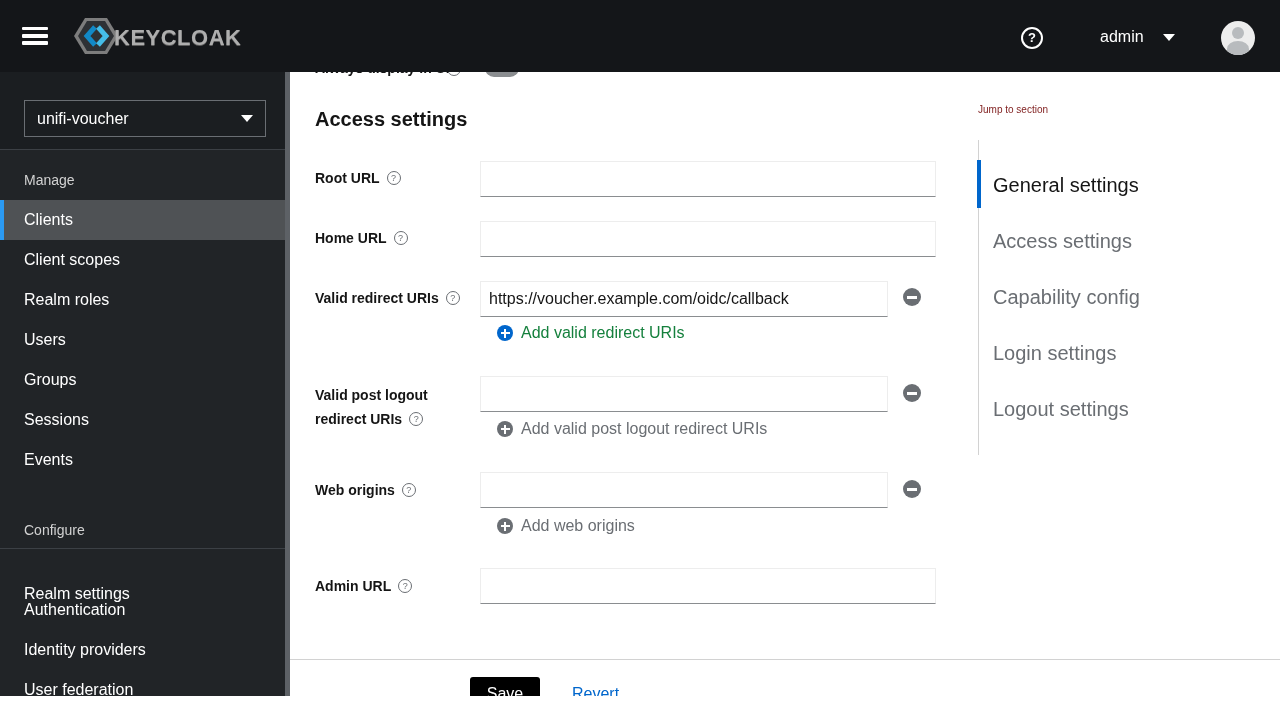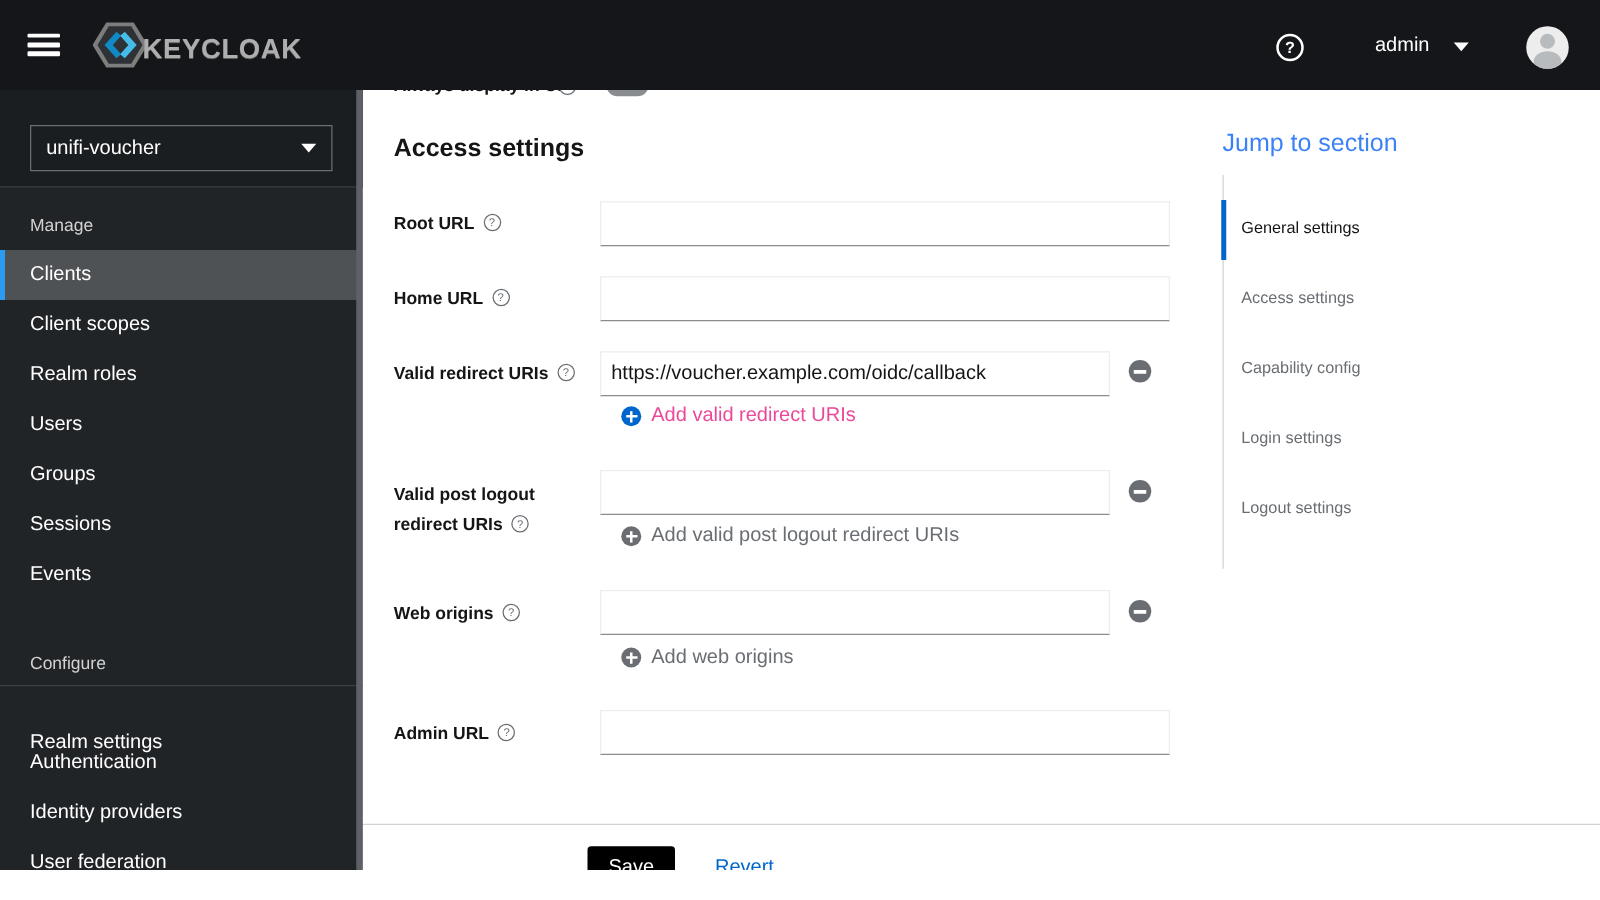--- a/index.html
+++ b/index.html
@@ -61,28 +61,28 @@
   .input-narrow { width:408px; }
 
   .minus-btn { position:absolute; left:613px; width:18px; height:18px; border-radius:50%; background:#6a6e73;
                border:none; cursor:pointer; }
   .minus-btn::after { content:""; position:absolute; left:4px; top:8px; width:10px; height:2.5px; background:#fff; }
 
   .add-link { position:absolute; left:207px; display:flex; align-items:center; gap:8px; font-size:16px; cursor:pointer; }
   .add-link .plus { width:16px; height:16px; border-radius:50%; position:relative; flex:0 0 16px; }
   .add-link .plus::before { content:""; position:absolute; left:3.5px; top:7px; width:9px; height:2px; background:#fff; }
   .add-link .plus::after  { content:""; position:absolute; left:7px; top:3.5px; width:2px; height:9px; background:#fff; }
-  .add-link.blue { color:#ec4899; } .add-link.blue .plus { background:#0066cc; }
+  .add-link.blue { color:#15803d; } .add-link.blue .plus { background:#0066cc; }
   .add-link.gray { color:#6a6e73; } .add-link.gray .plus { background:#6a6e73; }
 
   
-  .jump-title { position:absolute; left:688px; top:32px; font-size:20px; color:#3b82f6; }
+  .jump-title { position:absolute; left:688px; top:32px; font-size:10px; color:#7f1d1d; }
   .jump-rule { position:absolute; left:688px; top:68px; width:1px; height:315px; background:#d2d2d2; }
   .jump-active-bar { position:absolute; left:687px; top:88px; width:4px; height:48px; background:#0066cc; }
-  .jump-item { position:absolute; left:703px; font-size:13px; color:#6a6e73; cursor:pointer;text-align:right; }
+  .jump-item { position:absolute; left:703px; font-size:20px; color:#6a6e73; cursor:pointer;text-align:right; }
   .jump-item.active { color:#151515; }
 
   
   .action-divider { position:absolute; left:0; top:587px; width:990px; height:1px; background:#d2d2d2; }
   .save-btn { position:absolute; left:180px; top:605px; width:70px; height:34px; background:#000000; color:#fff;
               border:none; border-radius:3px; font-size:16px; cursor:pointer;
               font-family:"Liberation Sans","DejaVu Sans",sans-serif; }
   .revert-link { position:absolute; left:282px; top:613px; font-size:16px; color:#0066cc; cursor:pointer; }
 </style>
 </head>

